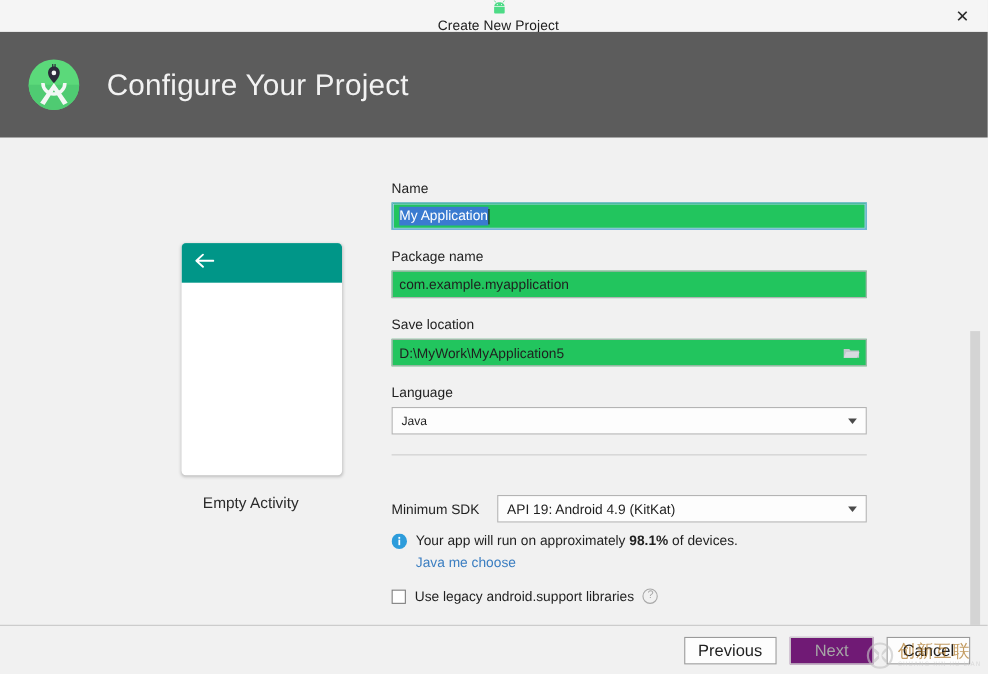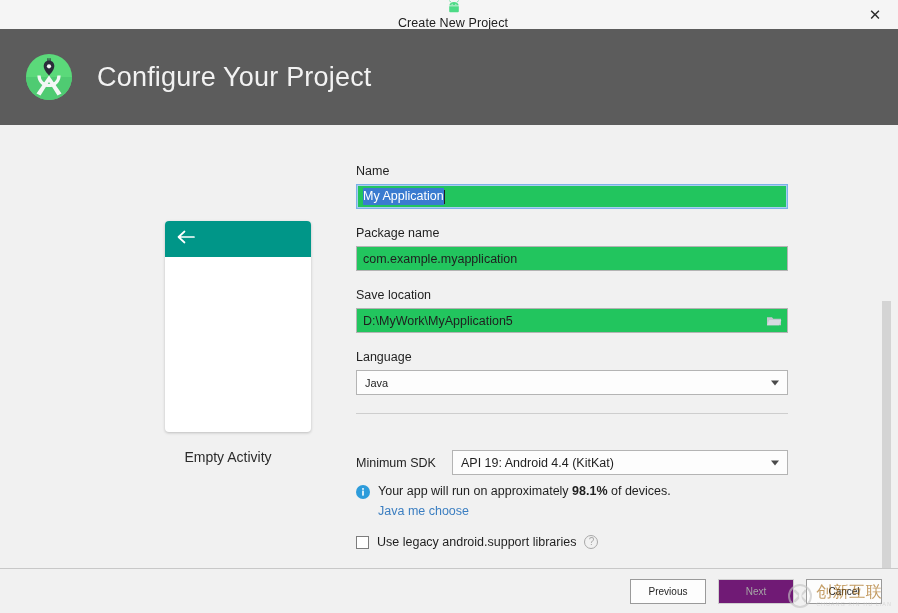--- a/index.html
+++ b/index.html
@@ -296,21 +296,21 @@
     justify-content: flex-end;
     padding-right: 16px;
   }
   .btn {
     height: 25px;
     min-width: 76px;
     padding: 0 12px;
     margin-left: 12px;
     background: #fdfdfd;
     border: 1px solid #9a9a9a;
-    font-size: 10px;
+    font-size: 15px;
     color: #1f1f1f;
     font-family: "Liberation Sans", sans-serif;
     display: flex; align-items: center; justify-content: center;
     cursor: default;
   }
   .btn.disabled {
     color: #a6a6a6;
     border-color: #cfcfcf;
     background: #701a75;
   }
@@ -429,21 +429,21 @@
           <span>Java</span>
           <span class="combo-arrow"></span>
         </div>
       </div>
 
       <div class="separator"></div>
 
       <div class="sdk-row">
         <div class="sdk-label">Minimum SDK</div>
         <div class="sdk-combo">
-          <span>API 19: Android 4.4 (KitKat)</span>
+          <span>API 19: Android 4.9 (KitKat)</span>
           <span class="combo-arrow"></span>
         </div>
       </div>
 
       <div class="info-row">
         <span class="info-icon">
           <svg width="14" height="14" viewBox="0 0 14 14">
             <circle cx="7" cy="7" r="7" fill="#2d9cdb"></circle>
             <rect x="6.2" y="5.6" width="1.6" height="5" fill="#ffffff"></rect>
             <rect x="6.2" y="3.1" width="1.6" height="1.7" fill="#ffffff"></rect>

